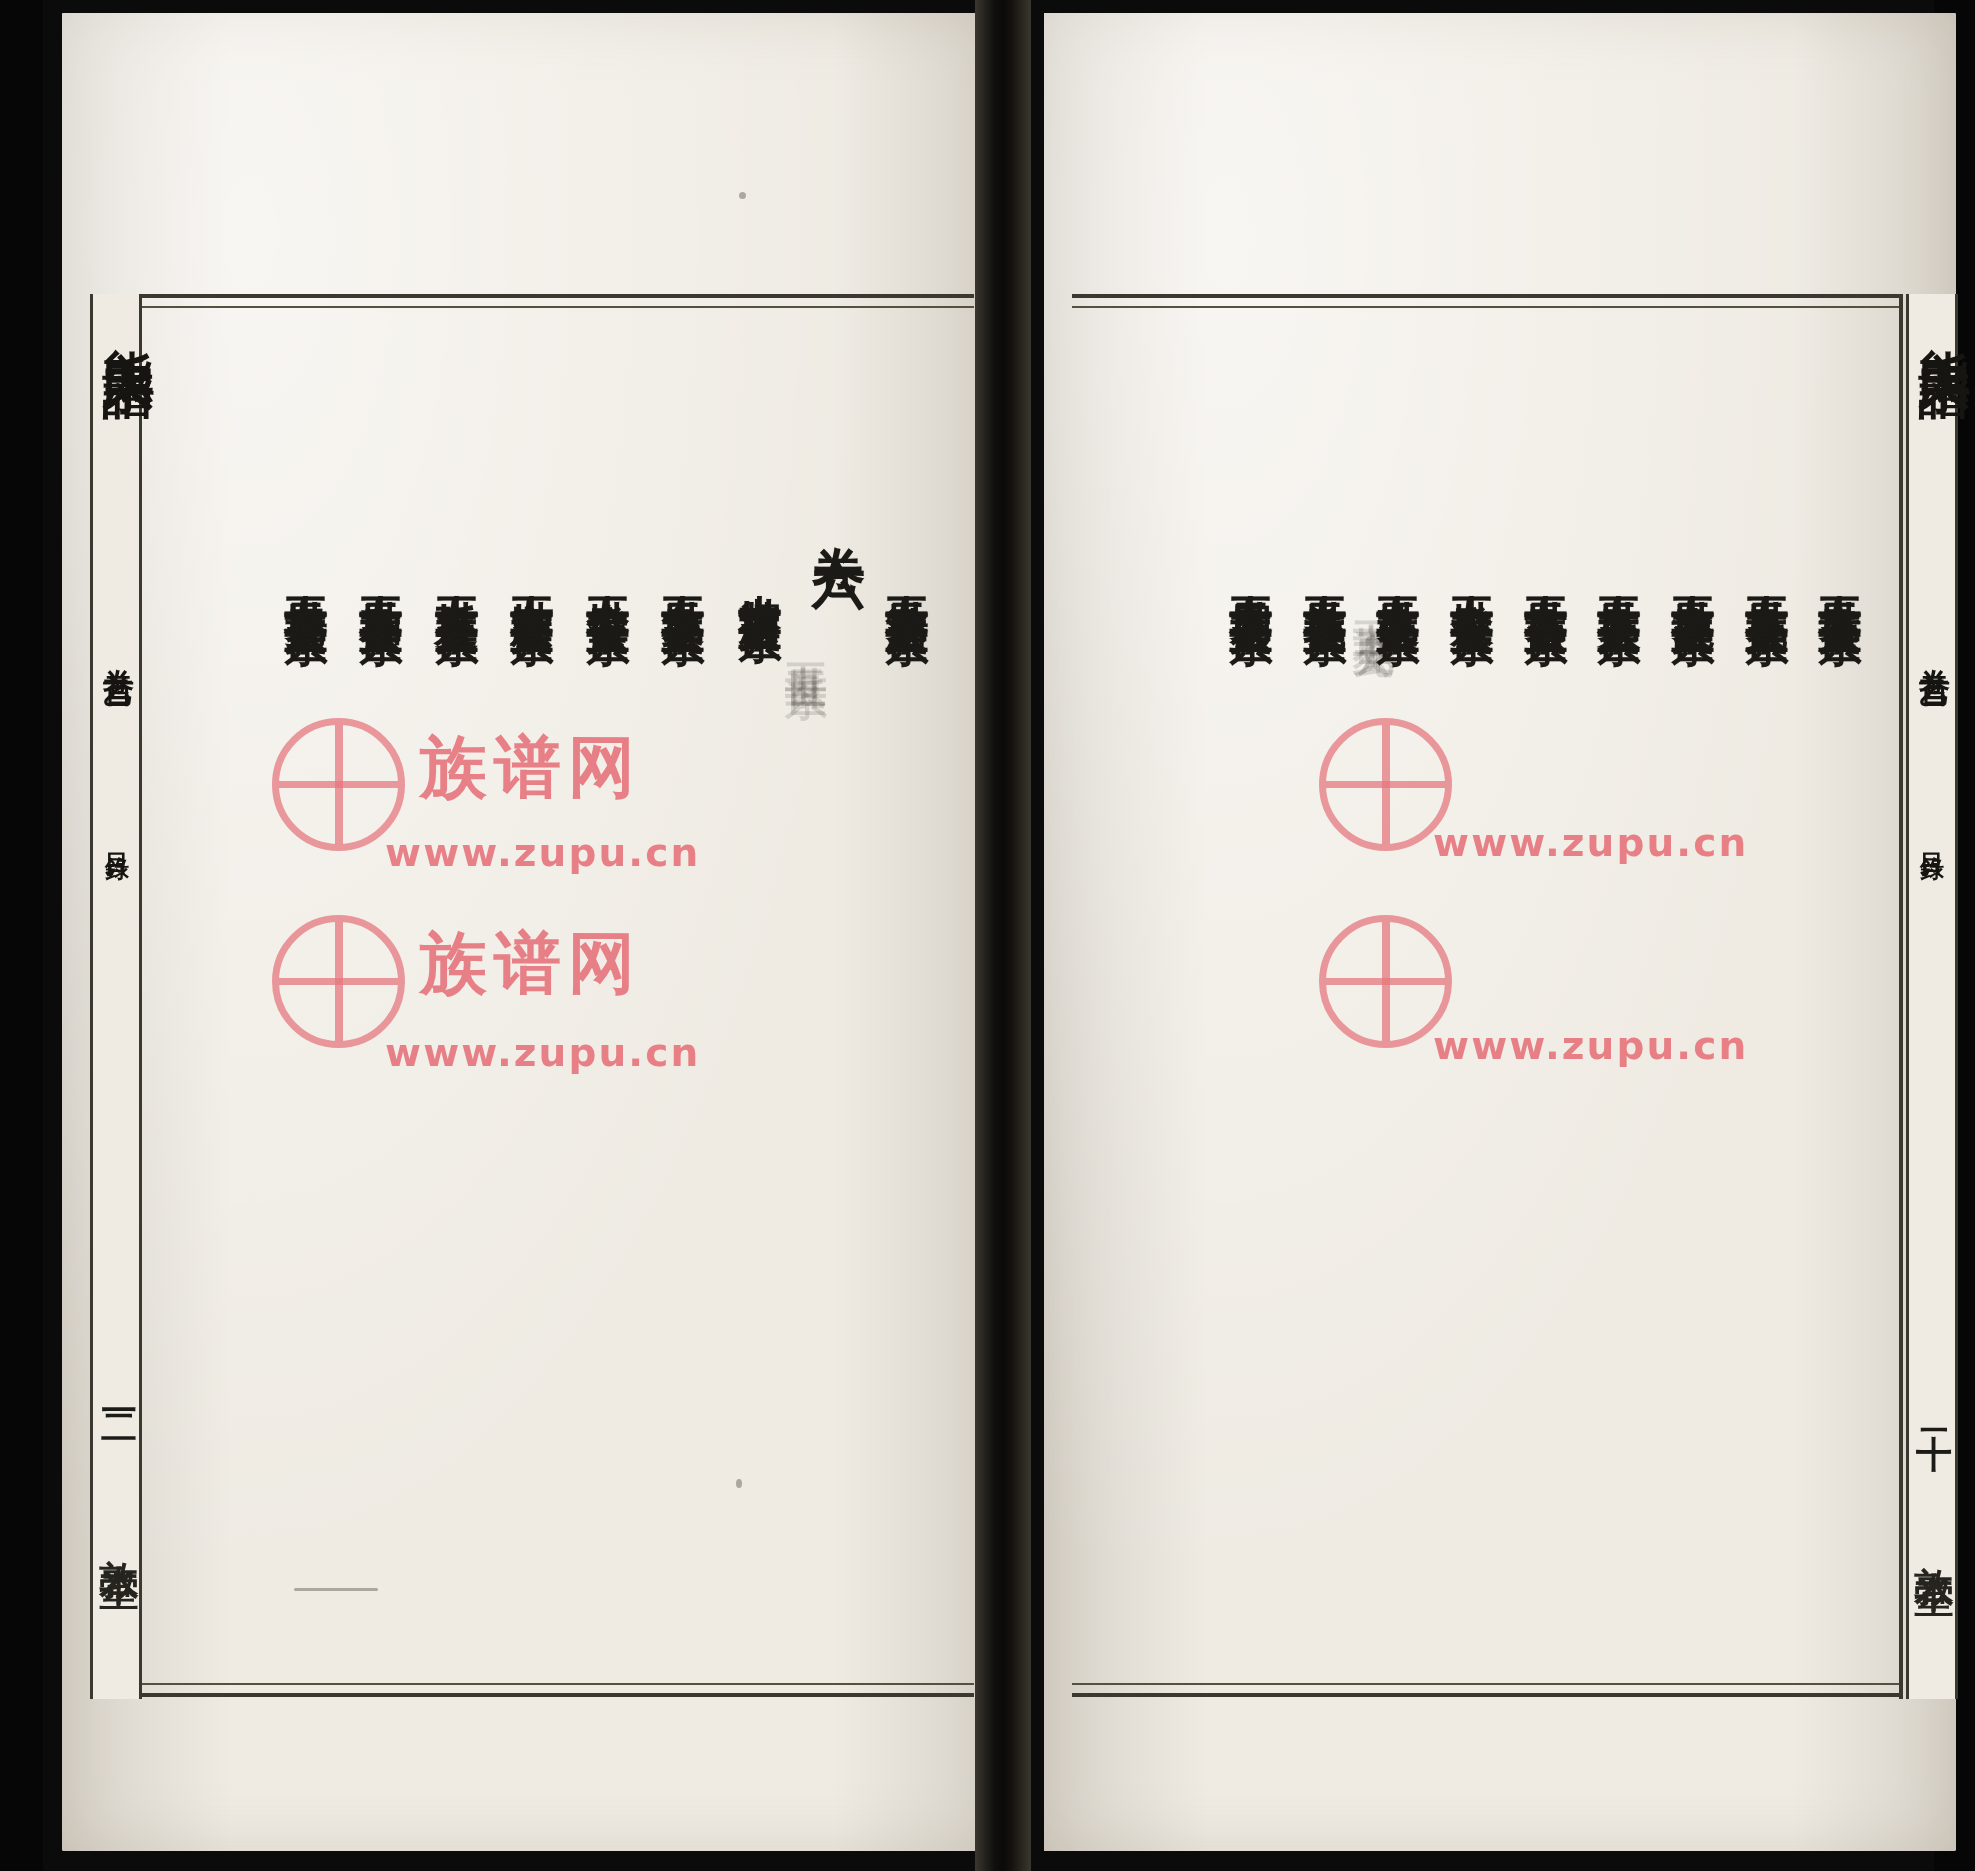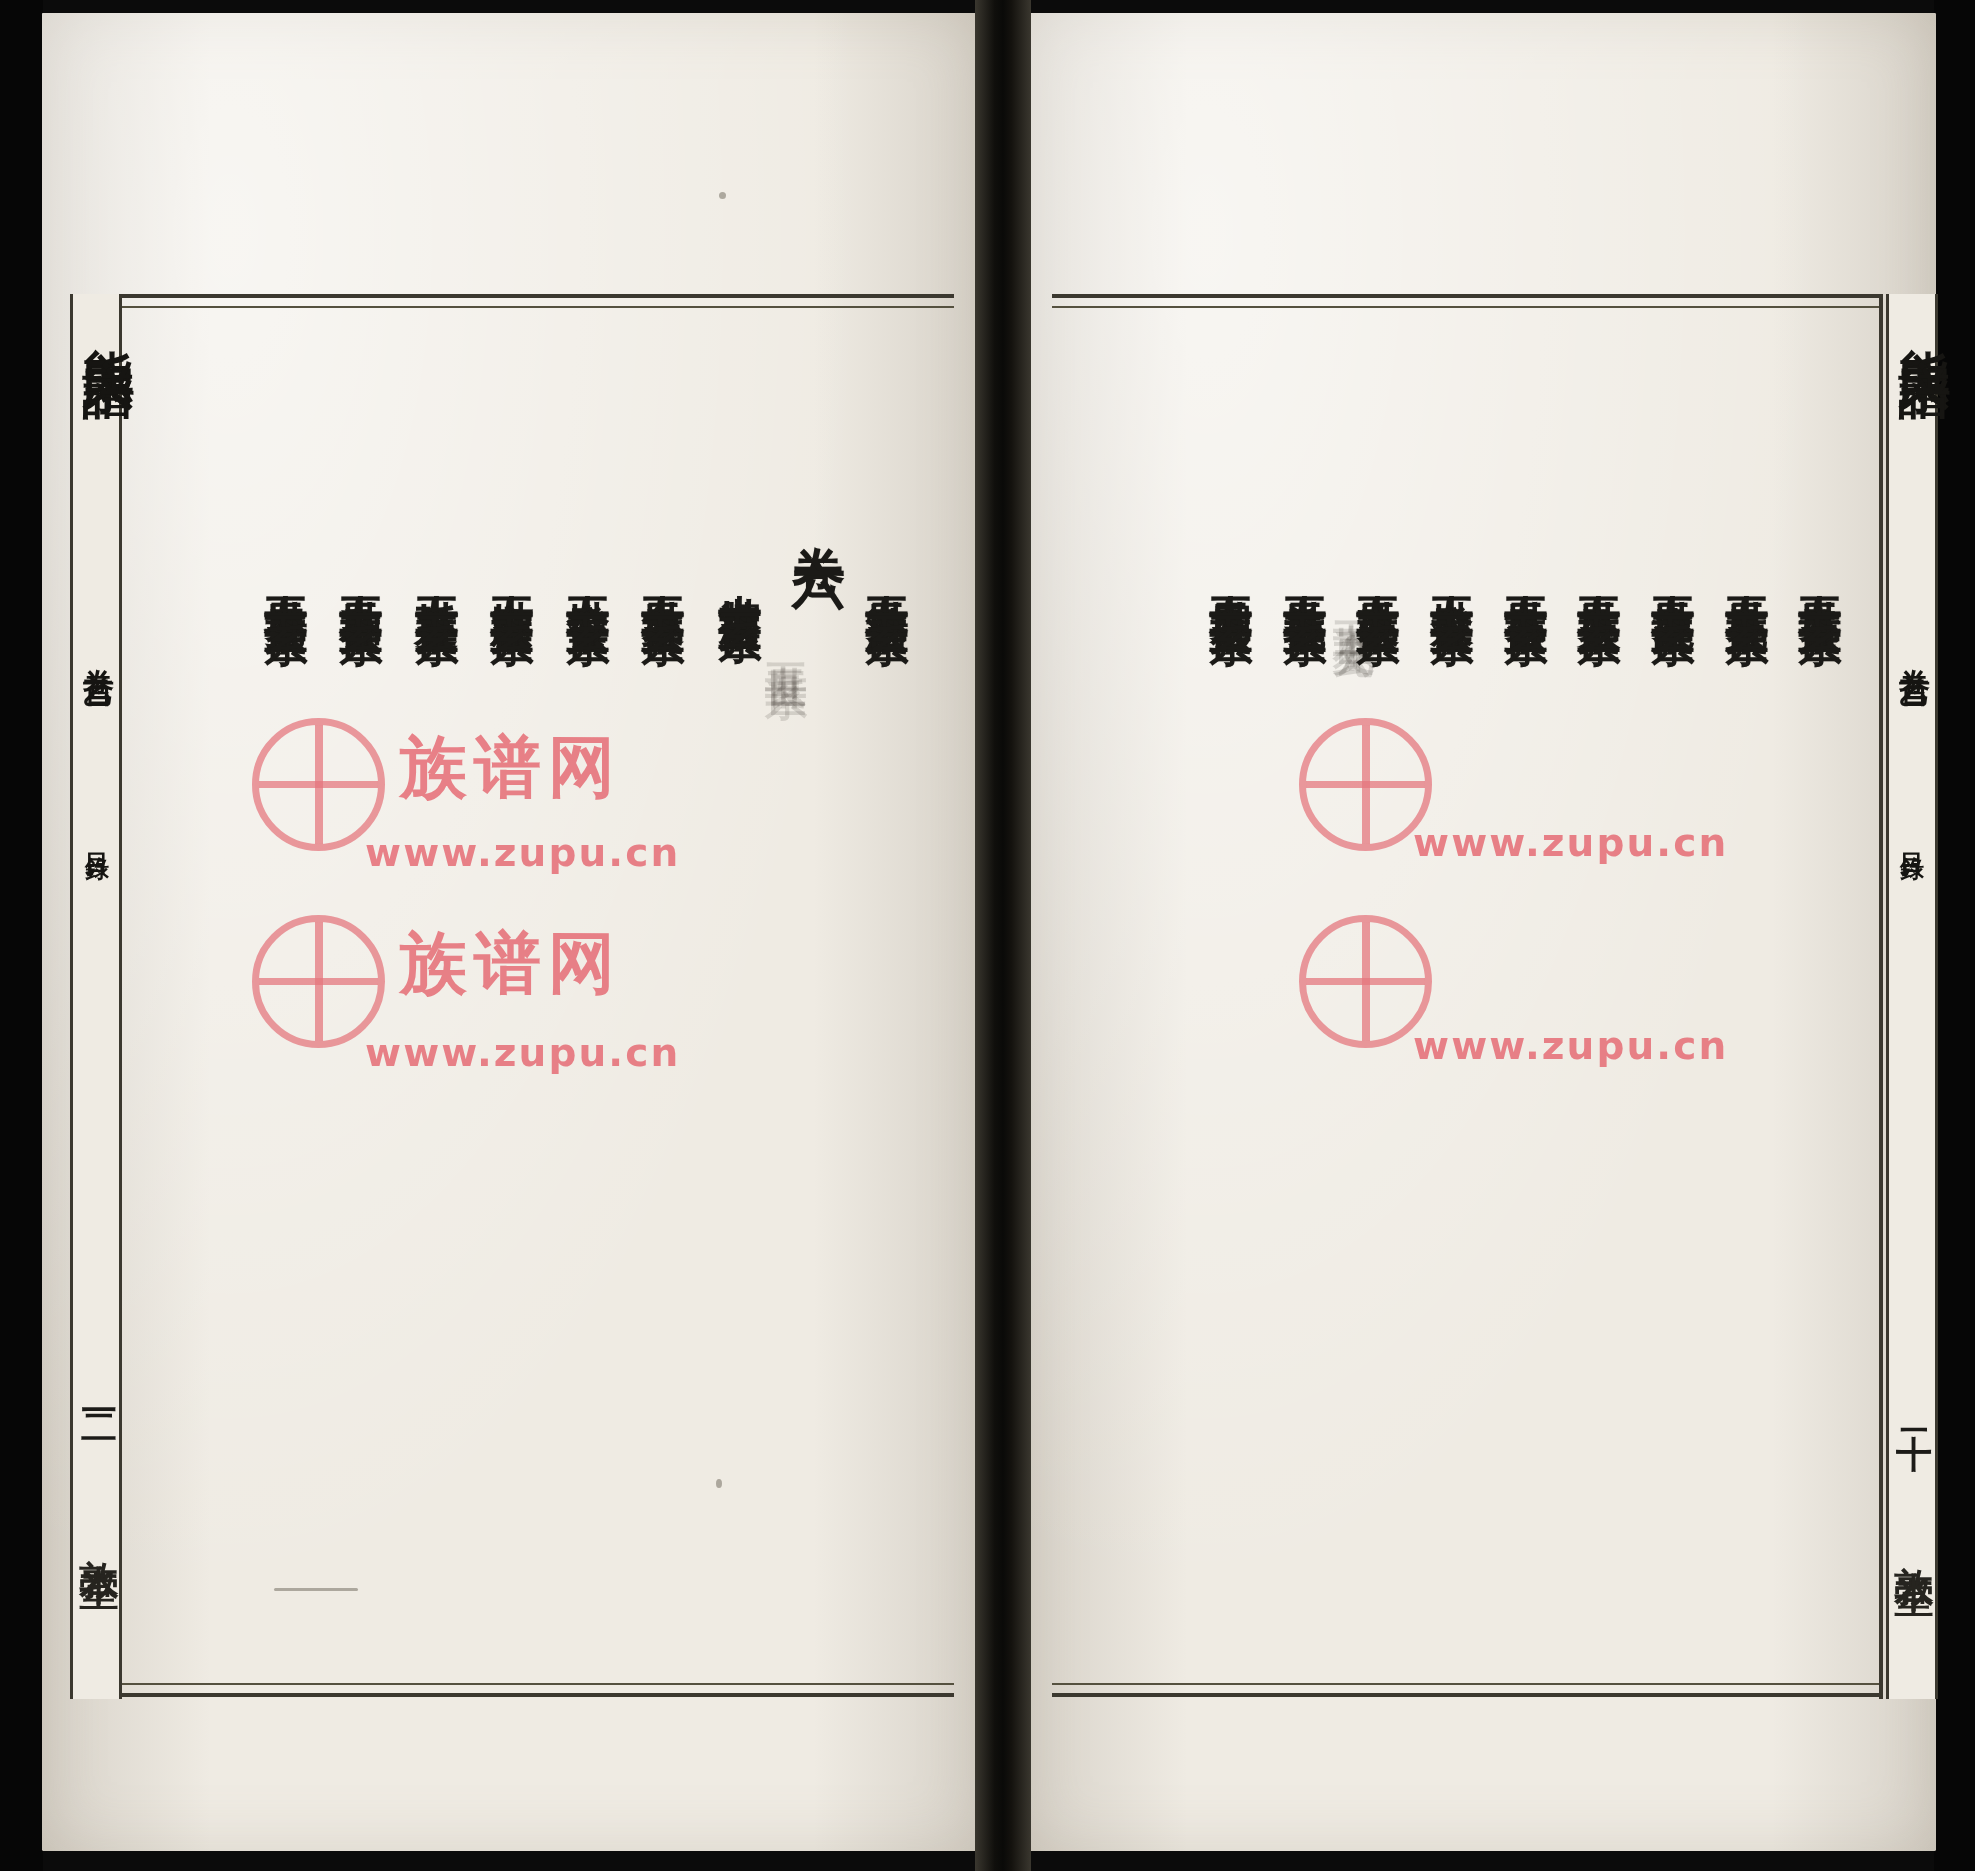--- a/index.html
+++ b/index.html
@@ -24,20 +24,21 @@
     width: 1894px;
     height: 1872px;
   }
 
   .leaf {
     position: absolute;
     top: 12.6px;
     height: 1838px;
     background: #efebe3;
     box-shadow: inset 0 0 63px rgba(150,140,120,0.25);
+    margin-left: 20px;
   }
   .leaf-left  { left: 0px;    width: 940px; border-radius: 1.4px 0 0 1.4px; }
   .leaf-right { left: 982px; width: 912px; border-radius: 0 1.4px 1.4px 0; }
 
   
   .paper-tone {
     position: absolute; inset: 0;
     background:
       radial-gradient(ellipse at 20% 12%, rgba(255,255,255,0.55), rgba(255,255,255,0) 60%),
       linear-gradient(to right, rgba(120,110,95,0.20), rgba(255,255,255,0) 18%, rgba(255,255,255,0) 82%, rgba(120,110,95,0.20));

